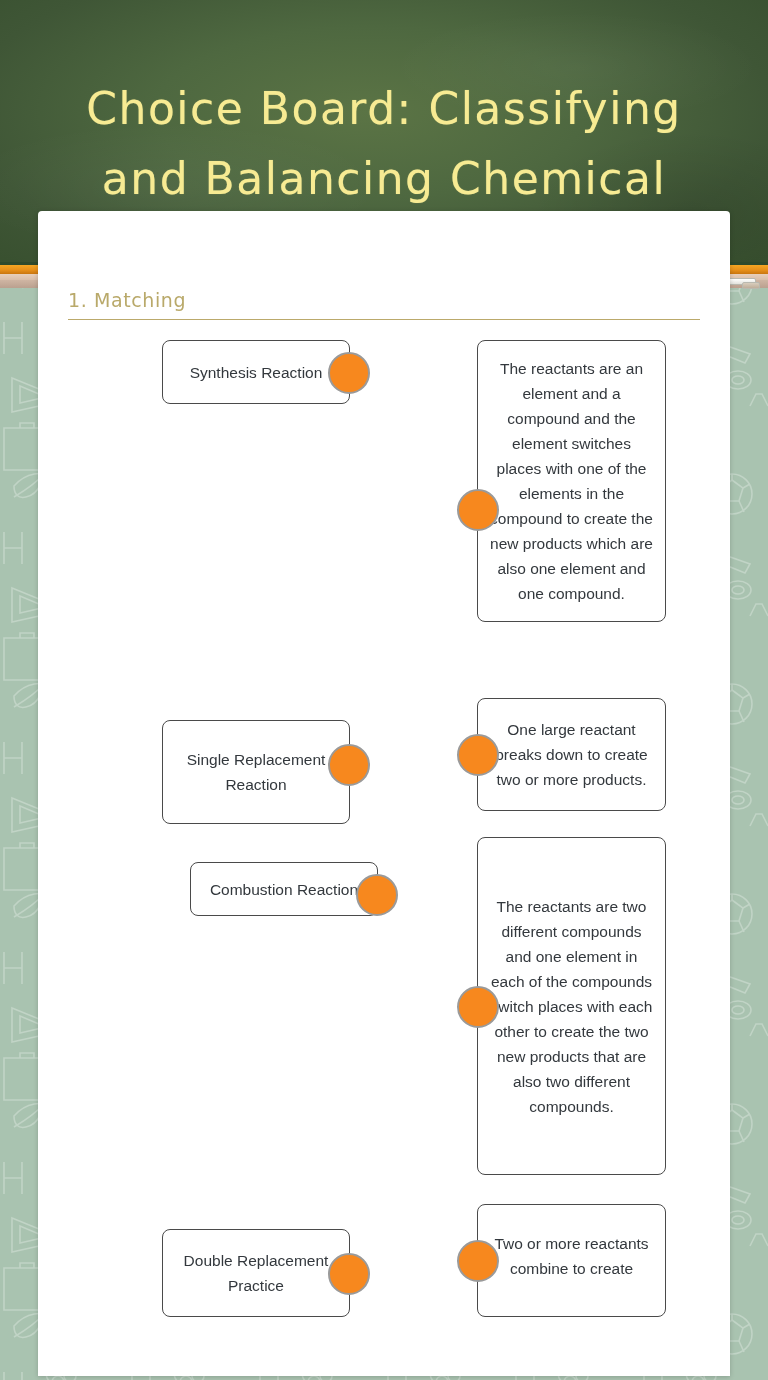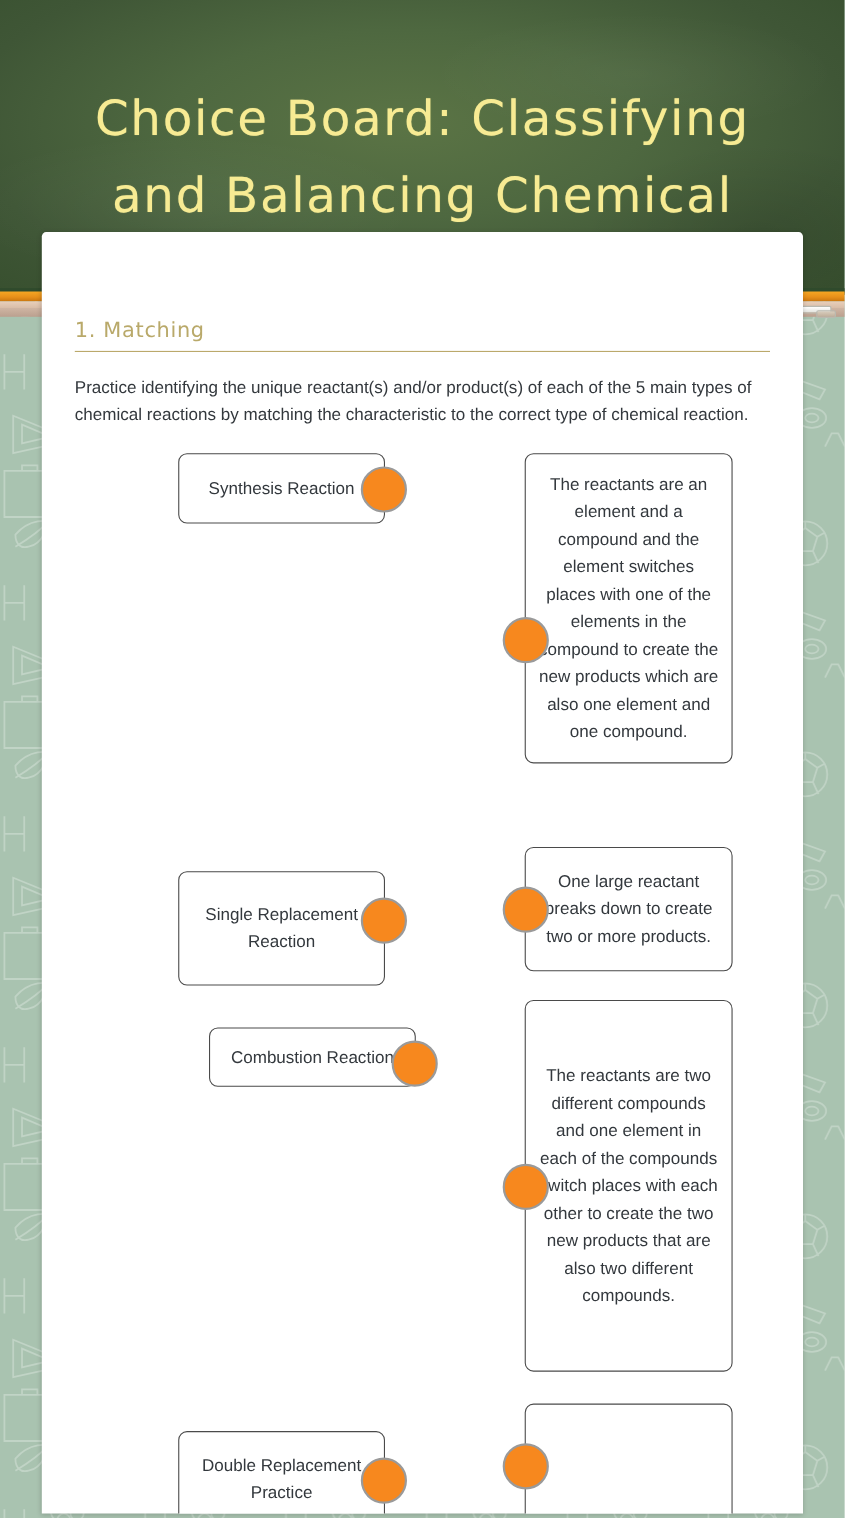--- a/index.html
+++ b/index.html
@@ -227,21 +227,20 @@
     <div class="chalk-stick right-a"></div>
     <div class="chalk-stick right-b"></div>
   </div>
 
   <div class="sheet">
     <div class="sheet-inner">
 
       <div class="section-head">1. Matching</div>
       <div class="section-rule"></div>
 
-      <div class="instructions">Practice identifying the unique reactant(s) and/or product(s) of each of the 5 main types of chemical reactions by matching the characteristic to the correct type of chemical reaction.</div>
 
       <div class="match-area">
 
         <div class="match-card" style="left:94px; top:0px; width:188px; height:64px;">
           <span>Synthesis Reaction</span>
           <span class="connector on-left-card" style="top:11px;"></span>
         </div>
 
         <div class="match-card" style="left:94px; top:380px; width:188px; height:104px;">
           <span>Single Replacement Reaction</span>
@@ -267,20 +266,21 @@
           <span>One large reactant breaks down to create two or more products.</span>
           <span class="connector on-right-card" style="top:35px;"></span>
         </div>
 
         <div class="match-card" style="left:409px; top:497px; width:189px; height:338px;">
           <span>The reactants are two different compounds and one element in each of the compounds switch places with each other to create the two new products that are also two different compounds.</span>
           <span class="connector on-right-card" style="top:148px;"></span>
         </div>
 
         <div class="match-card" style="left:409px; top:864px; width:189px; height:113px; align-items:flex-start;">
+          <span>Two or more reactants combine to create</span>
           <span class="connector on-right-card" style="top:35px;"></span>
         </div>
 
       </div>
     </div>
   </div>
 
 </div>
 
 </body></html>

